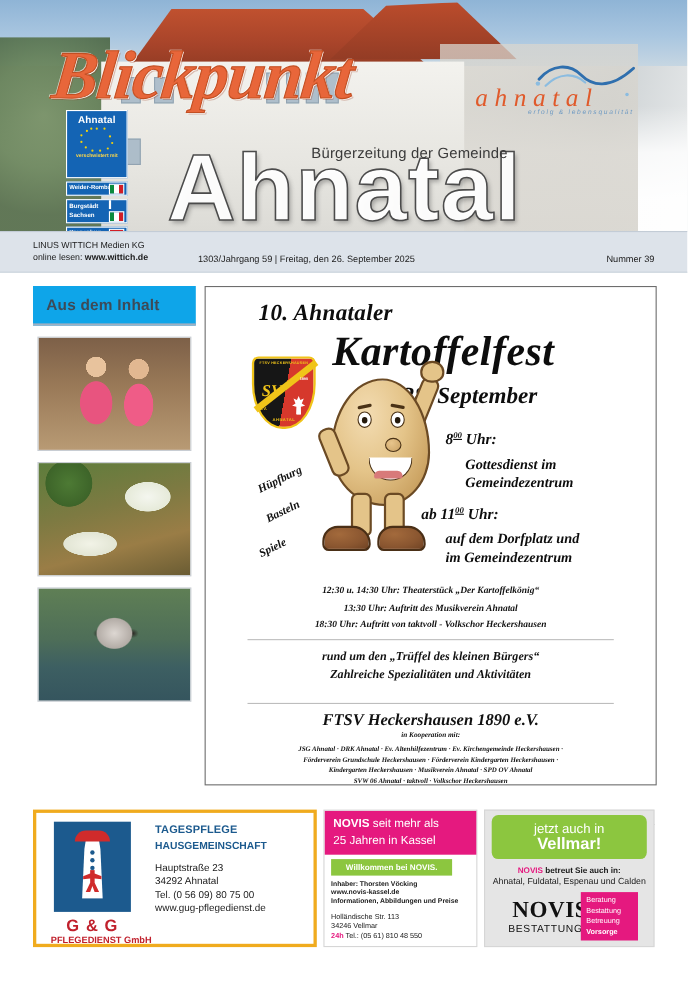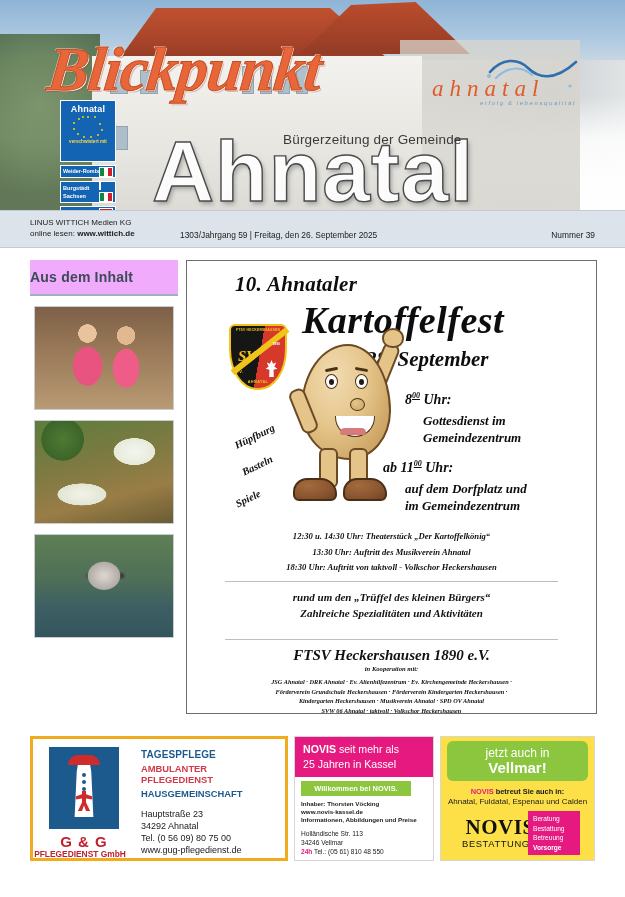--- a/index.html
+++ b/index.html
@@ -104,22 +104,22 @@
   .ib-left{position:absolute;left:30px;top:6px;font-size:8px;line-height:11px;color:#1b1b1b;}
   .ib-left b{font-weight:700;}
   .ib-mid{position:absolute;left:180px;top:19px;font-size:8.4px;color:#1b1b1b;}
   .ib-right{position:absolute;right:30px;top:19px;font-size:8.4px;color:#1b1b1b;}
 
   
   .content{position:relative;width:625px;height:calc(897px - 246px);background:#fff;}
 
   
   .sidebar{position:absolute;left:30px;top:12px;width:148px;}
-  .sb-head{background:#f0abfc;height:34px;border-bottom:2px solid #9fb0c2;
-    display:flex;align-items:center;}
+  .sb-head{background:#0ea5e9;height:34px;border-bottom:2px solid #9fb0c2;
+    display:flex;align-items:center;padding-left:12px;}
   .sb-head span{font-size:14px;font-weight:700;color:#3d4a57;letter-spacing:.2px;}
   .sb-photo{width:140px;height:104px;margin:10px 0 0 4px;border:1px solid #c8cdd3;
     box-sizing:border-box;overflow:hidden;position:relative;}
   .ph1{background:
       radial-gradient(ellipse 30px 40px at 38% 58%, #e8547f 0%, #e8547f 48%, rgba(0,0,0,0) 50%),
       radial-gradient(ellipse 26px 38px at 66% 60%, #ef5c87 0%, #ef5c87 50%, rgba(0,0,0,0) 52%),
       radial-gradient(circle 13px at 38% 26%, #e8c39d 0%, #e8c39d 70%, rgba(0,0,0,0) 72%),
       radial-gradient(circle 13px at 66% 28%, #e2b891 0%, #e2b891 70%, rgba(0,0,0,0) 72%),
       linear-gradient(180deg,#7d6048 0%,#9a7a58 44%,#b89a74 100%);}
   .ph2{background:
@@ -245,39 +245,39 @@
     width:26px;height:58px;background:#fff;
     clip-path:polygon(30% 0,70% 0,78% 22%,86% 100%,14% 100%,22% 22%);}
   .gg-cap{position:absolute;left:50%;top:8px;transform:translateX(-50%);
     width:32px;height:10px;background:#d02b2b;border-radius:14px 14px 0 0;}
   .gg-dot{position:absolute;left:50%;transform:translateX(-50%);width:4px;height:4px;background:#1c5a8e;border-radius:50%;}
   .gg-fig{position:absolute;left:50%;top:44px;transform:translateX(-50%);
     width:17px;height:20px;background:#d02b2b;
     clip-path:polygon(38% 0,62% 0,62% 16%,100% 28%,100% 42%,62% 38%,62% 58%,86% 100%,62% 100%,50% 72%,38% 100%,14% 100%,38% 58%,38% 38%,0 42%,0 28%,38% 16%);}
   .gg-name{position:absolute;left:16px;top:94px;width:70px;text-align:center;
     font-size:15px;font-weight:700;color:#c0202c;letter-spacing:1px;}
-  .gg-sub{position:absolute;left:0;top:110px;width:94px;text-align:center;
+  .gg-sub{position:absolute;left:12px;top:110px;width:94px;text-align:center;
     font-size:8.4px;font-weight:700;color:#c0202c;}
   .gg-txt{position:absolute;left:108px;top:10px;width:146px;}
   .gg-l1{font-size:10px;font-weight:700;color:#1c5a8e;letter-spacing:.1px;}
   .gg-l2{font-size:9.4px;font-weight:700;color:#d13a4a;line-height:11px;margin-top:3px;}
   .gg-l3{font-size:9.4px;font-weight:700;color:#1c5a8e;margin-top:3px;}
   .gg-addr{font-size:9px;line-height:12px;color:#1a1a1a;margin-top:9px;}
 
   .ad-novis{width:140px;border:1px solid #d6d6d6;background:#fff;position:relative;box-sizing:border-box;overflow:hidden;}
   .nv-pink{position:absolute;left:0;top:0;width:140px;height:40px;background:#e5197f;}
   .nv-pink .t{position:absolute;left:8px;top:5px;right:22px;font-size:10.6px;line-height:15px;color:#fff;}
   .nv-pink .t b{font-weight:700;}
   .nv-green{position:absolute;left:6px;top:44px;width:110px;height:15px;background:#8cc63f;
     display:flex;align-items:center;justify-content:center;}
   .nv-green span{font-size:7.4px;font-weight:700;color:#fff;}
   .nv-fine{position:absolute;left:6px;top:63px;right:4px;font-size:6.2px;line-height:8.2px;color:#1a1a1a;font-weight:700;}
   .nv-addr{position:absolute;left:6px;top:92px;right:4px;font-size:6.6px;line-height:9px;color:#1a1a1a;}
 
-  .ad-best{flex:1;border:1px solid #d6d6d6;background:#fde047;position:relative;box-sizing:border-box;overflow:hidden;}
+  .ad-best{flex:1;border:1px solid #d6d6d6;background:#e5e5e5;position:relative;box-sizing:border-box;overflow:hidden;}
   .bs-green{position:absolute;left:6px;top:4px;right:6px;height:40px;background:#8cc63f;
     border-radius:6px;display:flex;flex-direction:column;align-items:center;justify-content:center;}
   .bs-green .l1{font-size:12px;color:#fff;font-weight:400;}
   .bs-green .l2{font-size:15px;color:#fff;font-weight:700;margin-top:-1px;}
   .bs-line1{position:absolute;left:0;right:0;top:50px;text-align:center;font-size:7.4px;color:#1a1a1a;font-weight:700;}
   .bs-line1 .pk{color:#e5197f;}
   .bs-line2{position:absolute;left:0;right:0;top:60px;text-align:center;font-size:8px;color:#1a1a1a;}
   .bs-logo{position:absolute;left:14px;top:76px;width:96px;text-align:center;}
   .bs-logo .n{font-family:"Liberation Serif",serif;font-size:21px;font-weight:700;color:#111;letter-spacing:.5px;line-height:22px;}
   .bs-logo .n sup{font-size:7px;vertical-align:super;}
@@ -482,24 +482,20 @@
           <div class="gg-cap"></div>
           <div class="gg-dot" style="top:26px"></div>
           <div class="gg-dot" style="top:33px"></div>
           <div class="gg-dot" style="top:40px"></div>
           <div class="gg-fig"></div>
         </div>
         <div class="gg-name">G &amp; G</div>
         <div class="gg-sub">PFLEGEDIENST GmbH</div>
         <div class="gg-txt">
           <div class="gg-l1">TAGESPFLEGE</div>
-          <div class="gg-l2">
-            <span>AMBULANTER</span><br>
-            <span>PFLEGEDIENST</span>
-          </div>
           <div class="gg-l3">HAUSGEMEINSCHAFT</div>
           <div class="gg-addr">
             <div>Hauptstraße 23</div>
             <div>34292 Ahnatal</div>
             <div>Tel. (0 56 09) 80 75 00</div>
             <div>www.gug-pflegedienst.de</div>
           </div>
         </div>
       </div>
 

